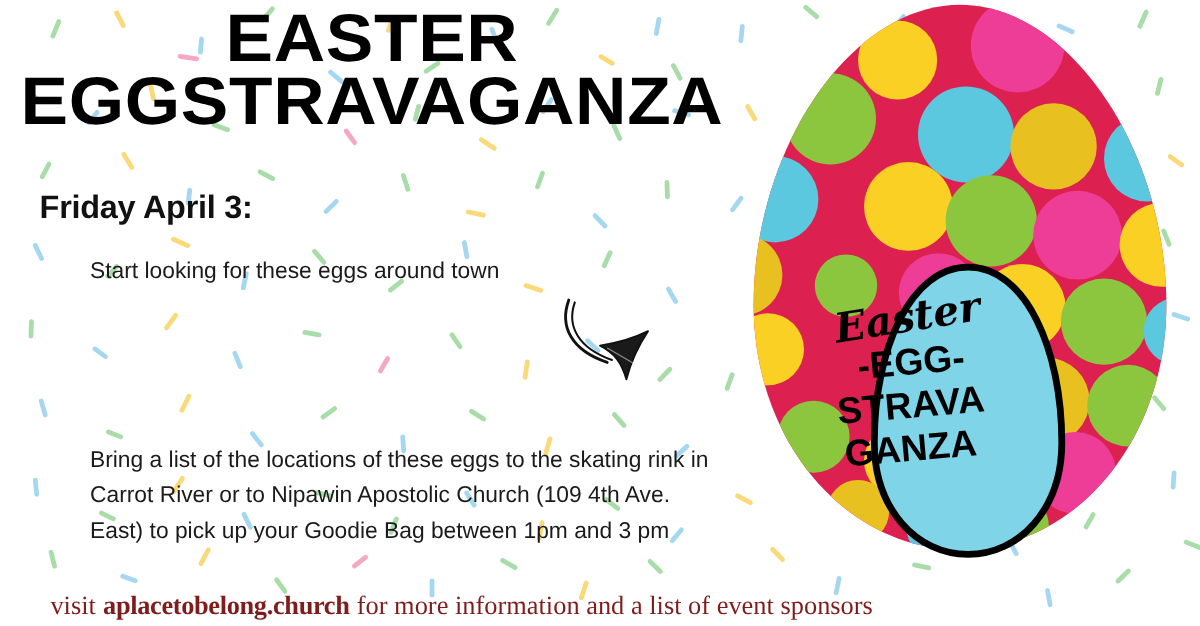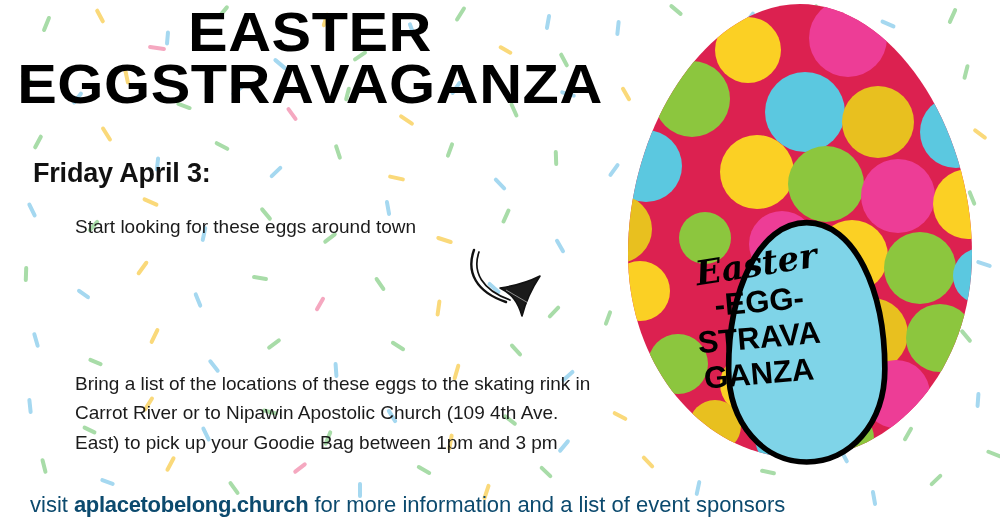--- a/index.html
+++ b/index.html
@@ -105,25 +105,26 @@
     z-index: 4;
   }
 
   
   .footer {
     position: absolute;
     left: 0;
     bottom: 4px;
     width: 1000px;
     z-index: 5;
-    padding-left: 30px;
+    padding-left: 42px;
     box-sizing: border-box;
     font-size: 22px;
-    color: #0c4a6e;
+    color: #7f1d1d;
     white-space: nowrap;
+    font-family: Liberation Serif, serif;
   }
   .footer .visit { font-weight: 400; }
   .footer .site {
     font-weight: 700;
     letter-spacing: -0.3px;
     margin: 0 6px 0 6px;
   }
   .footer .tail { font-weight: 400; }
 
   

